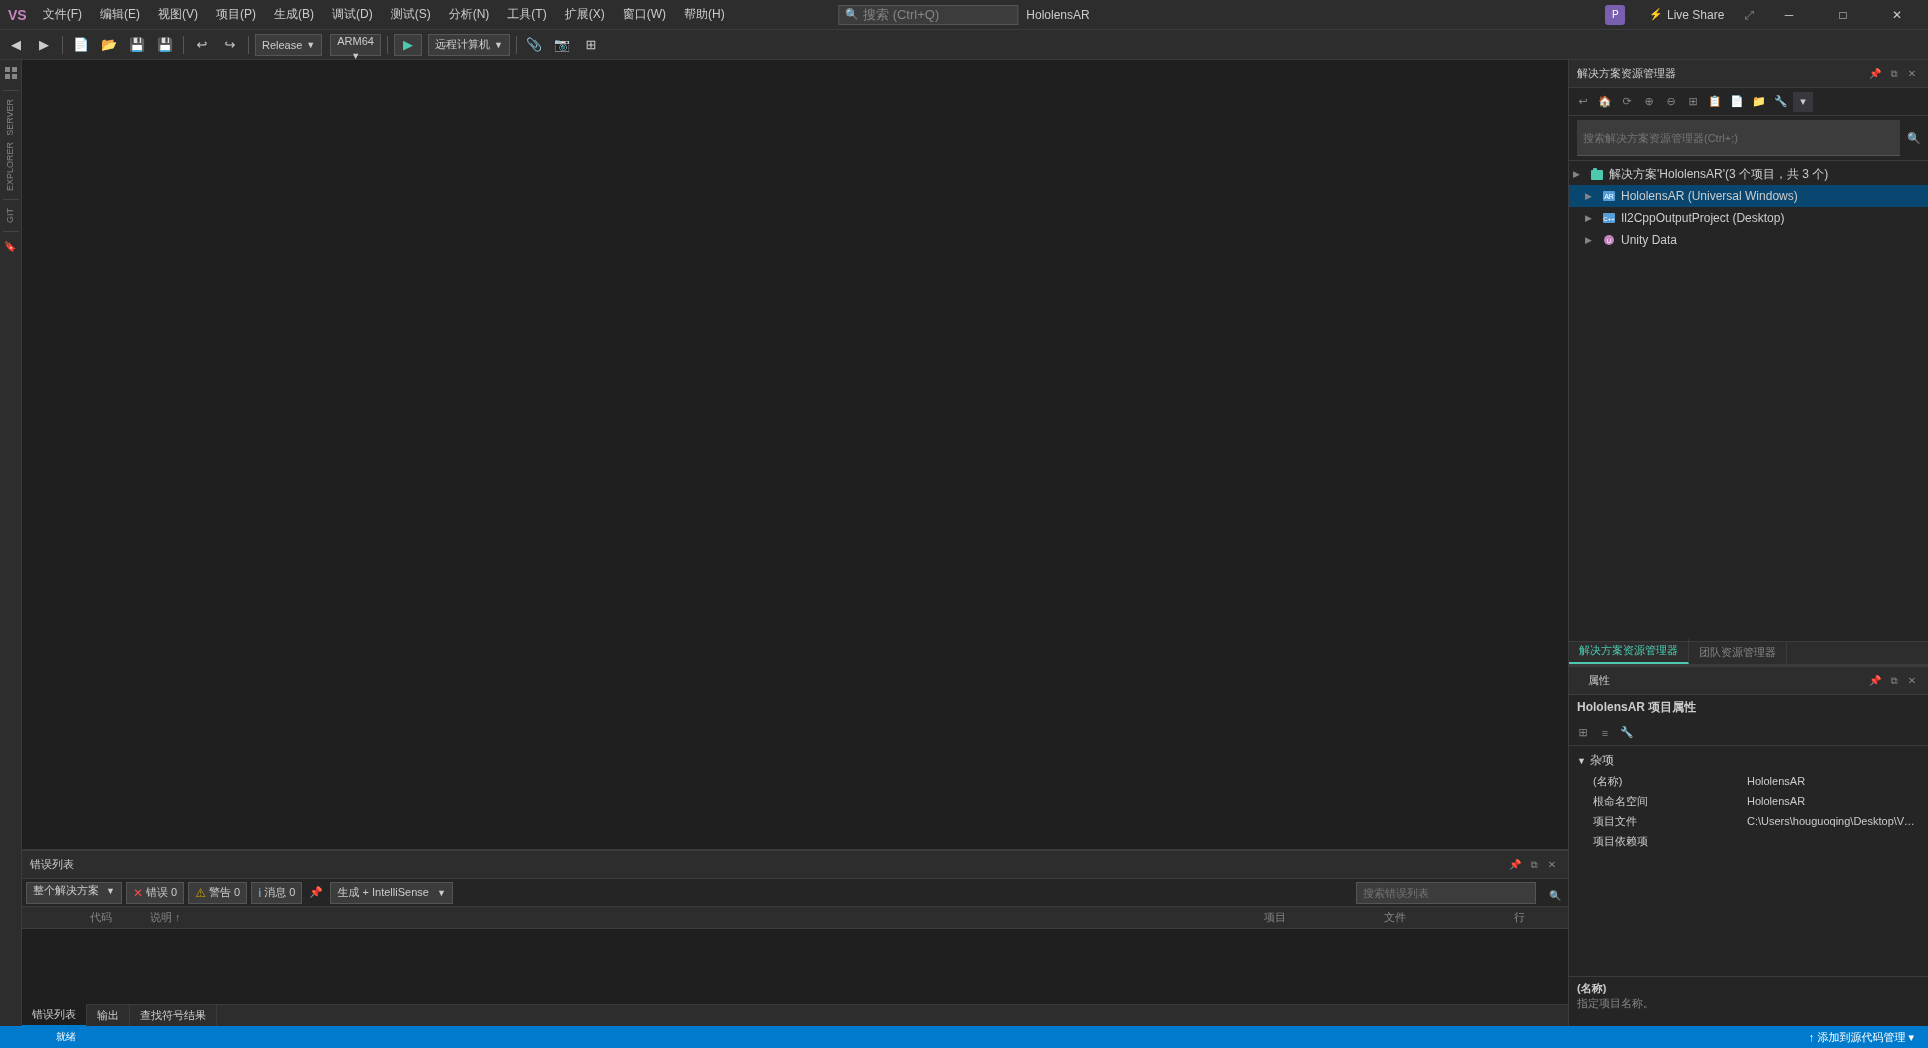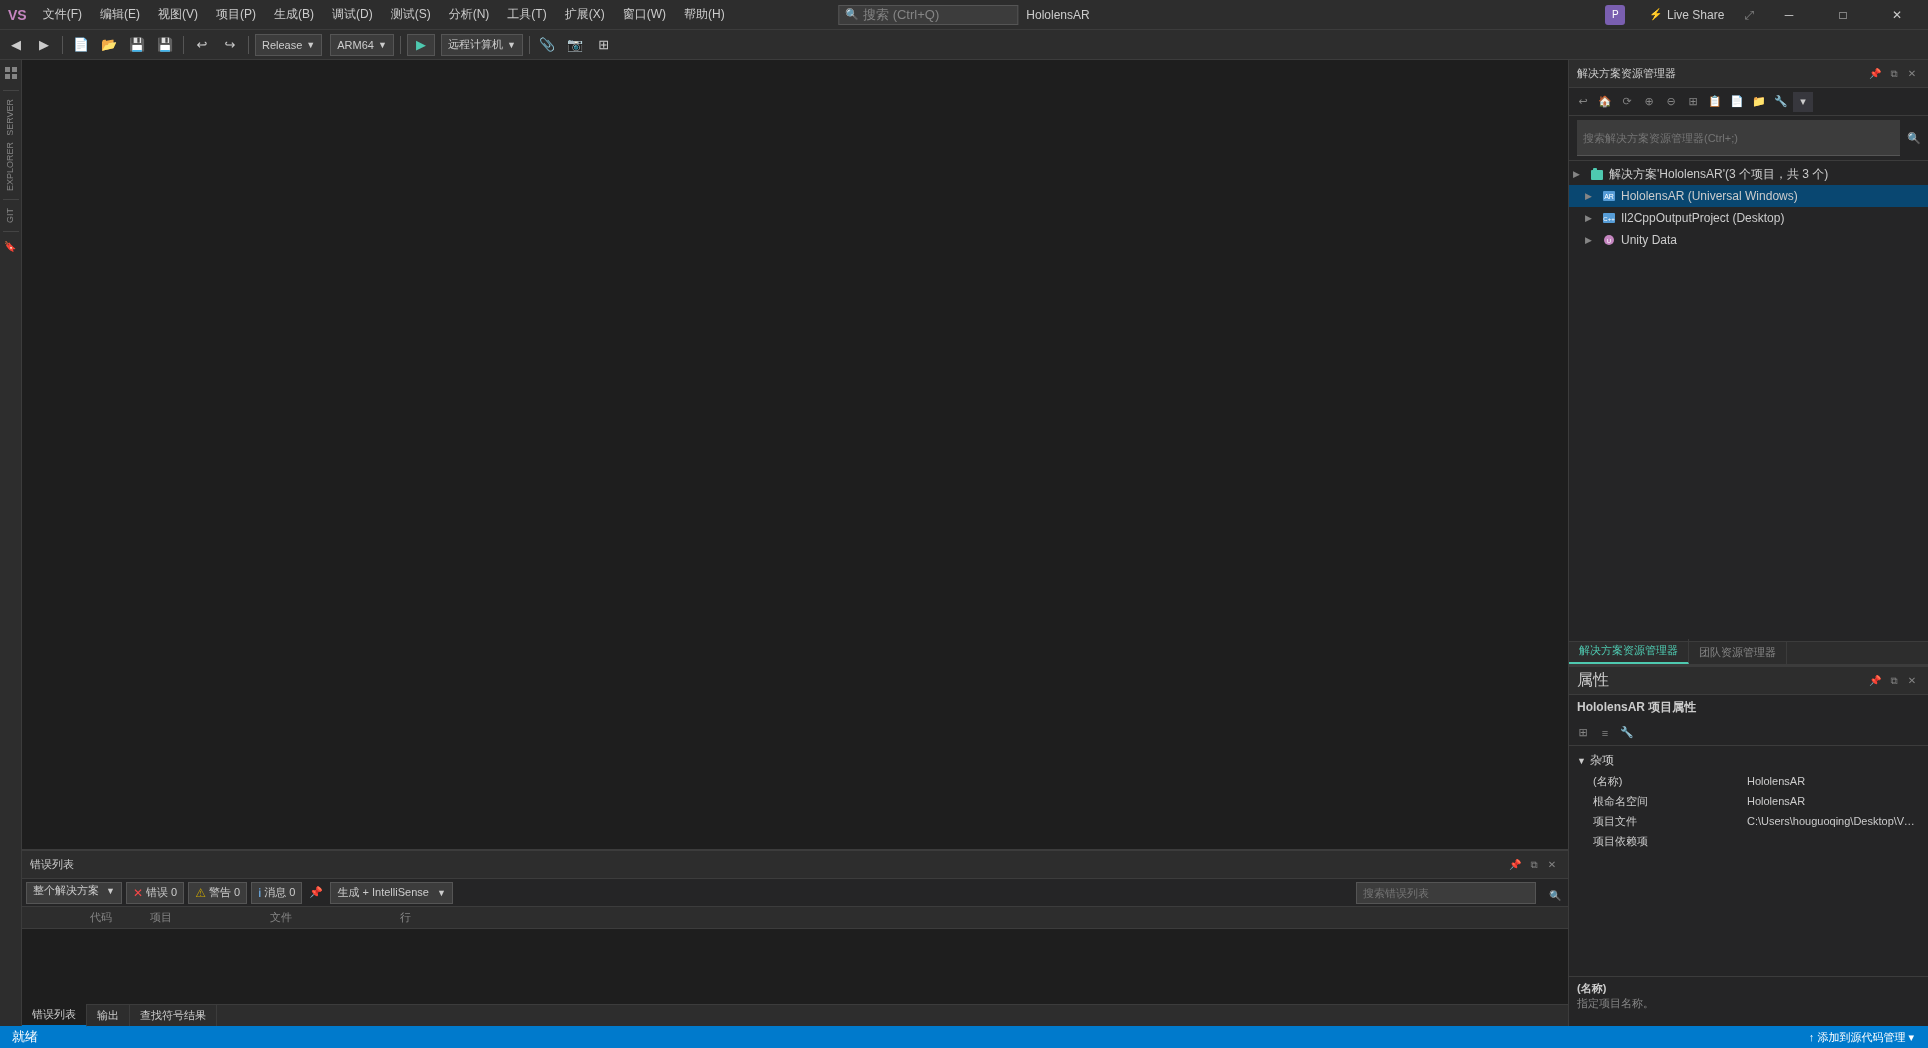--- a/index.html
+++ b/index.html
@@ -307,22 +307,23 @@
     #properties-header {
       height: 28px;
       background: #2d2d2d;
       display: flex;
       align-items: center;
       justify-content: space-between;
       padding: 0 8px;
       border-bottom: 1px solid #3c3c3c;
     }
     #properties-title {
-      font-size: 16px;
-      color: #cccccc;
+      font-size: 11px;
+      color: #cccccc;
+      margin-left: 11px;
     }
     #properties-project-title {
       padding: 4px 8px;
       font-size: 12px;
       color: #cccccc;
       font-weight: bold;
     }
     #properties-toolbar {
       height: 26px;
       background: #252526;
@@ -498,23 +499,24 @@
       background: #007acc;
       display: flex;
       align-items: center;
       padding: 0 8px;
       justify-content: space-between;
     }
     .status-item {
       display: flex;
       align-items: center;
       gap: 4px;
-      font-size: 13px;
+      font-size: 10px;
       color: white;
       padding: 0 4px;
+      margin-left: 44px;
     }
     #status-right {
       display: flex;
       align-items: center;
       gap: 2px;
     }
     .status-right-item {
       font-size: 11px;
       color: white;
       padding: 0 6px;
@@ -615,21 +617,21 @@
   <div class="toolbar-sep"></div>
 
   <div class="toolbar-btn">↩</div>
   <div class="toolbar-btn">↪</div>
   <div class="toolbar-sep"></div>
 
   <div class="toolbar-dropdown">
     <span>Release</span>
     <span style="font-size:9px;">▼</span>
   </div>
-  <div class="toolbar-dropdown" style="margin-left:4px;">
+  <div class="toolbar-dropdown" style="margin-left:4px;flex-direction:column;">
     <span>ARM64</span>
     <span style="font-size:9px;">▼</span>
   </div>
   <div class="toolbar-sep"></div>
 
   <div class="toolbar-play">
     <span>▶</span>
   </div>
 
   <div class="toolbar-dropdown" style="margin-left:2px;">
@@ -704,20 +706,21 @@
           </div>
           <div id="error-search">
             <input type="text" style="width: 180px; height: 22px; background: rgb(60, 60, 60); border: 1px solid rgb(85, 85, 85); color: rgb(204, 204, 204); padding: 0px 6px; font-size: 11px;" placeholder="搜索错误列表">
             <div class="panel-ctrl-btn">🔍</div>
           </div>
         </div>
 
         <div id="error-table-header">
           <span style="width:24px;"></span>
           <span class="eh-col code">代码</span>
+          <span class="eh-col desc">说明 ↑</span>
           <span class="eh-col proj">项目</span>
           <span class="eh-col file">文件</span>
           <span class="eh-col line">行</span>
         </div>
 
         <div id="error-table" style="flex:1;background:#1e1e1e;">
         </div>
       </div>
     </div>
 

